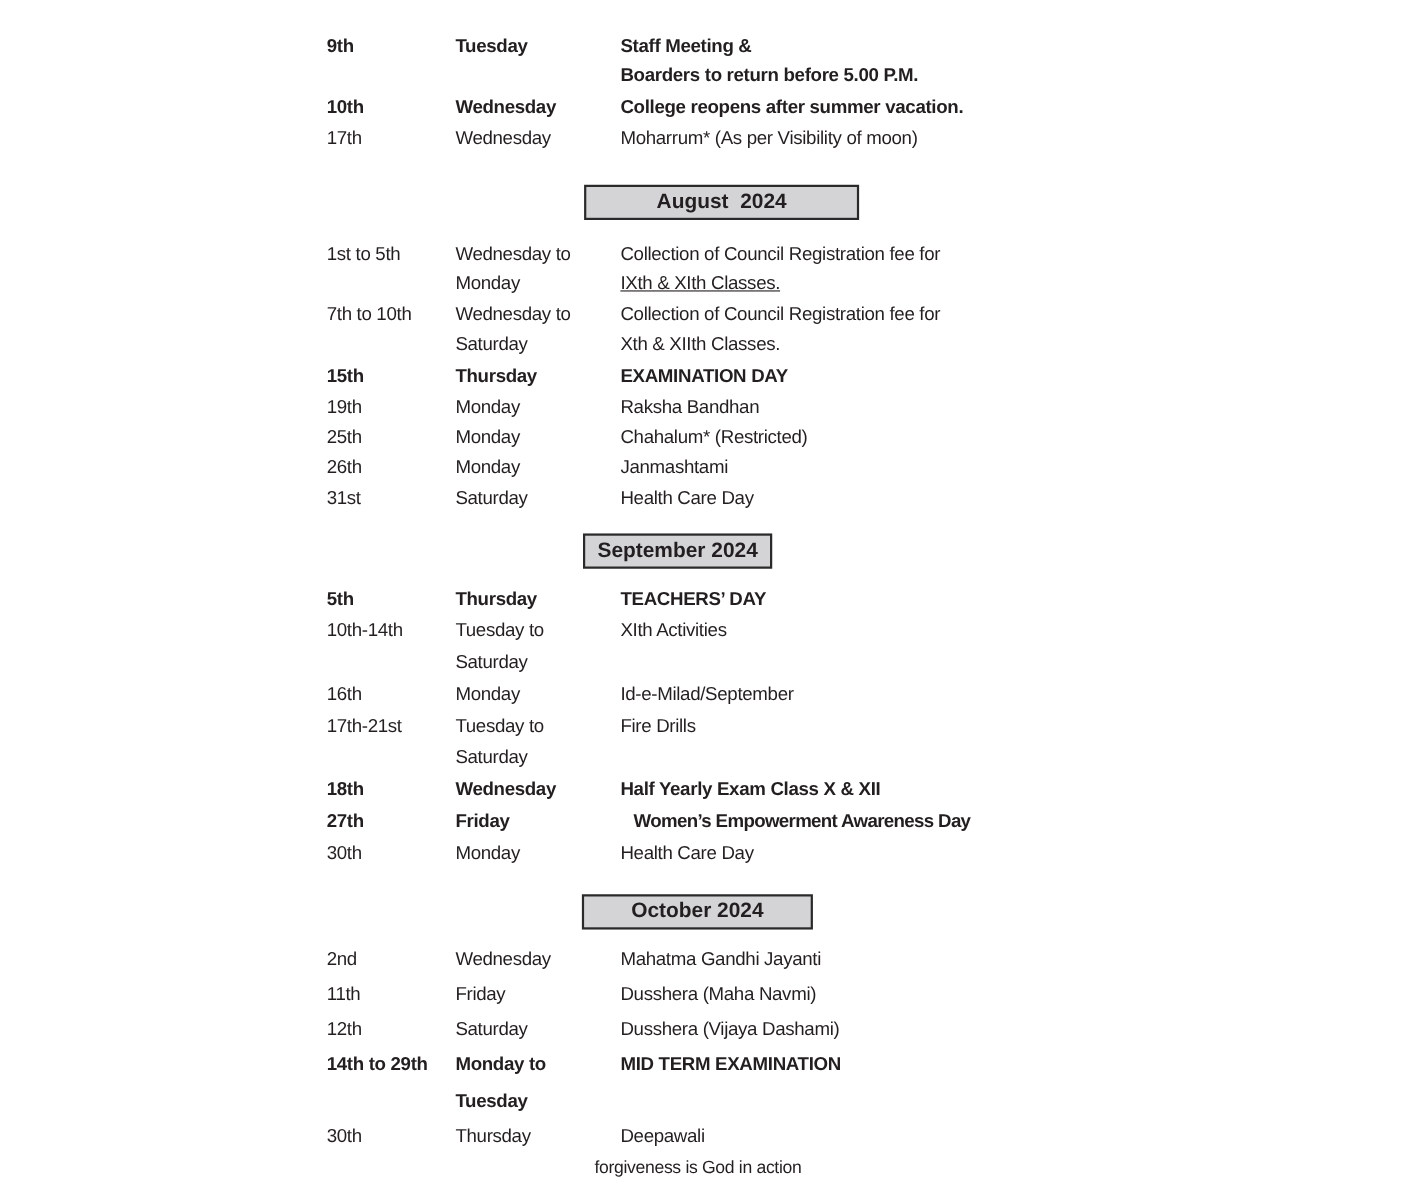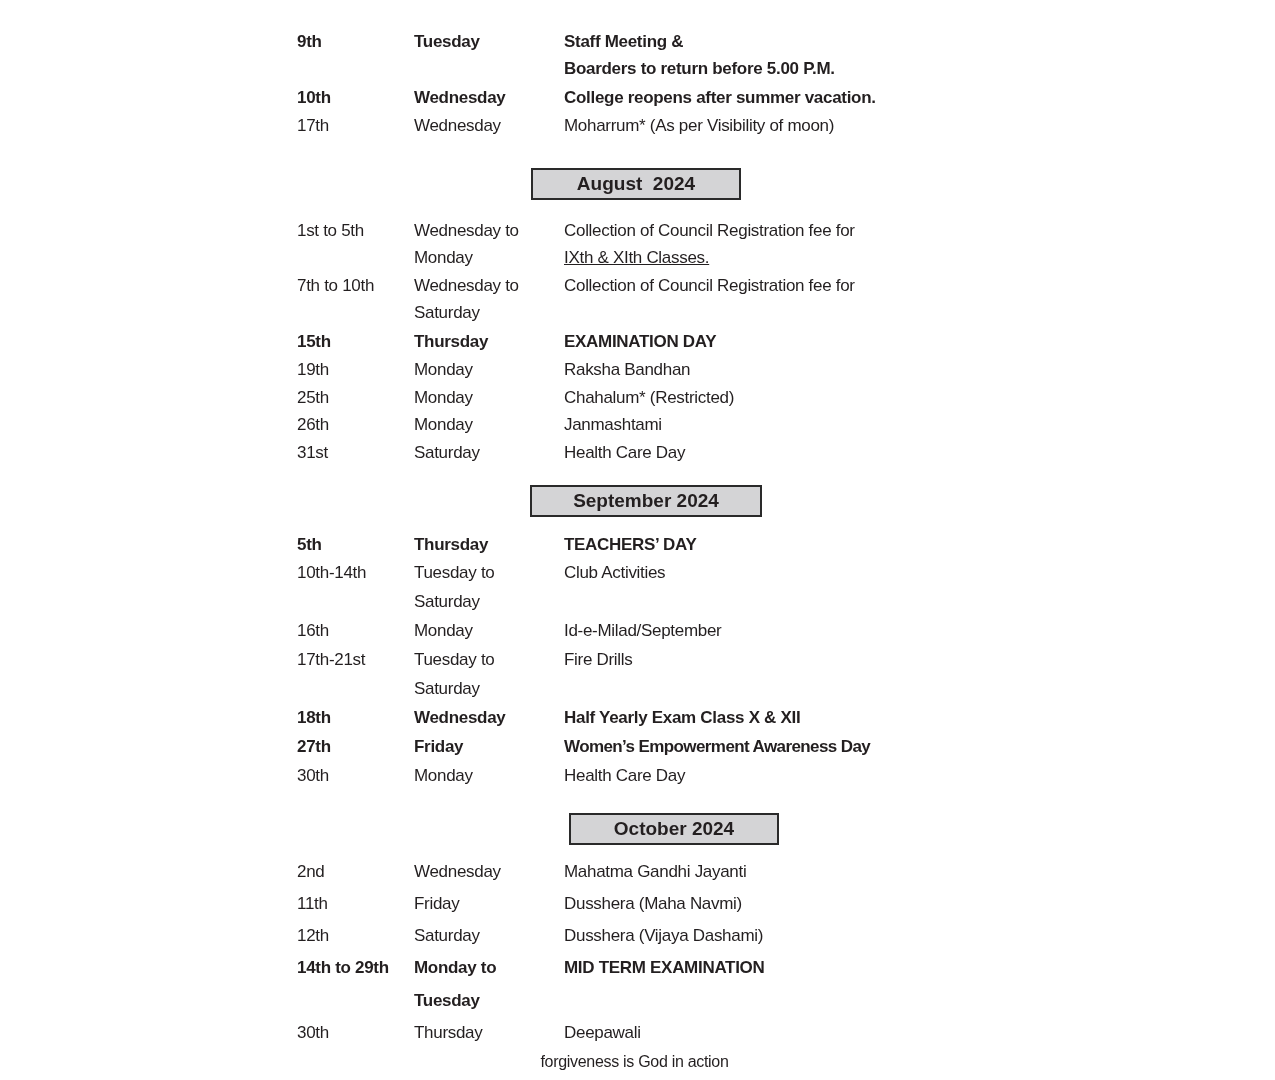--- a/index.html
+++ b/index.html
@@ -82,41 +82,42 @@
   <span class="c-date">10th</span>
   <span class="c-day">Wednesday</span>
   <span class="c-event">College reopens after summer vacation.</span>
 </div>
 <div class="row" style="top:116px;">
   <span class="c-date">17th</span>
   <span class="c-day">Wednesday</span>
   <span class="c-event">Moharrum* (As per Visibility of moon)</span>
 </div>
 
-<div class="month-header" style="left:531px; top:168px; width:210px;">August  2024</div>
+<div class="month-header" style="left:531px; top:168px; width:250px;">August  2024</div>
 
 <div class="row" style="top:221px;">
   <span class="c-date">1st to 5th</span>
   <span class="c-day">
     <span class="line2">Wednesday to</span>
     <span class="line2" style="margin-top:7px;">Monday</span>
   </span>
   <span class="c-event">
     <span class="line2">Collection of Council Registration fee for</span>
     <span class="line2" style="margin-top:7px;text-decoration:underline;">IXth &amp; XIth Classes.</span>
   </span>
 </div>
 <div class="row" style="top:276px;">
   <span class="c-date">7th to 10th</span>
   <span class="c-day">
     <span class="line2">Wednesday to</span>
     <span class="line2" style="margin-top:7px;">Saturday</span>
   </span>
   <span class="c-event">
     <span class="line2">Collection of Council Registration fee for</span>
+    <span class="line2" style="margin-top:7px;">Xth &amp; XIIth Classes.</span>
   </span>
 </div>
 <div class="row bold" style="top:332px;">
   <span class="c-date">15th</span>
   <span class="c-day">Thursday</span>
   <span class="c-event">EXAMINATION DAY</span>
 </div>
 <div class="row" style="top:360px;">
   <span class="c-date">19th</span>
   <span class="c-day">Monday</span>
@@ -131,34 +132,34 @@
   <span class="c-date">26th</span>
   <span class="c-day">Monday</span>
   <span class="c-event">Janmashtami</span>
 </div>
 <div class="row" style="top:443px;">
   <span class="c-date">31st</span>
   <span class="c-day">Saturday</span>
   <span class="c-event">Health Care Day</span>
 </div>
 
-<div class="month-header" style="left:530px; top:485px; width:232px;">September 2024</div>
+<div class="month-header" style="left:530px; top:485px; width:172px;">September 2024</div>
 
 <div class="row bold" style="top:535px;">
   <span class="c-date">5th</span>
   <span class="c-day">Thursday</span>
   <span class="c-event">TEACHERS’ DAY</span>
 </div>
 <div class="row" style="top:563px;">
   <span class="c-date">10th-14th</span>
   <span class="c-day">
     <span class="line2">Tuesday to</span>
     <span class="line2" style="margin-top:9px;">Saturday</span>
   </span>
-  <span class="c-event">Club Activities</span>
+  <span class="c-event">XIth Activities</span>
 </div>
 <div class="row" style="top:621px;">
   <span class="c-date">16th</span>
   <span class="c-day">Monday</span>
   <span class="c-event">Id-e-Milad/September</span>
 </div>
 <div class="row" style="top:650px;">
   <span class="c-date">17th-21st</span>
   <span class="c-day">
     <span class="line2">Tuesday to</span>
@@ -167,29 +168,29 @@
   <span class="c-event">Fire Drills</span>
 </div>
 <div class="row bold" style="top:708px;">
   <span class="c-date">18th</span>
   <span class="c-day">Wednesday</span>
   <span class="c-event">Half Yearly Exam Class X &amp; XII</span>
 </div>
 <div class="row bold" style="top:737px;">
   <span class="c-date">27th</span>
   <span class="c-day">Friday</span>
-  <span class="c-event" style="letter-spacing:-0.6px;">Women’s Empowerment Awareness Day</span>
+  <span class="c-event" style="letter-spacing:-0.6px;margin-left:12px;">Women’s Empowerment Awareness Day</span>
 </div>
 <div class="row" style="top:766px;">
   <span class="c-date">30th</span>
   <span class="c-day">Monday</span>
   <span class="c-event">Health Care Day</span>
 </div>
 
-<div class="month-header" style="left:529px; top:813px; width:210px;margin-left:40px;">October 2024</div>
+<div class="month-header" style="left:529px; top:813px; width:210px;">October 2024</div>
 
 <div class="row" style="top:862px;">
   <span class="c-date">2nd</span>
   <span class="c-day">Wednesday</span>
   <span class="c-event">Mahatma Gandhi Jayanti</span>
 </div>
 <div class="row" style="top:894px;">
   <span class="c-date">11th</span>
   <span class="c-day">Friday</span>
   <span class="c-event">Dusshera (Maha Navmi)</span>

